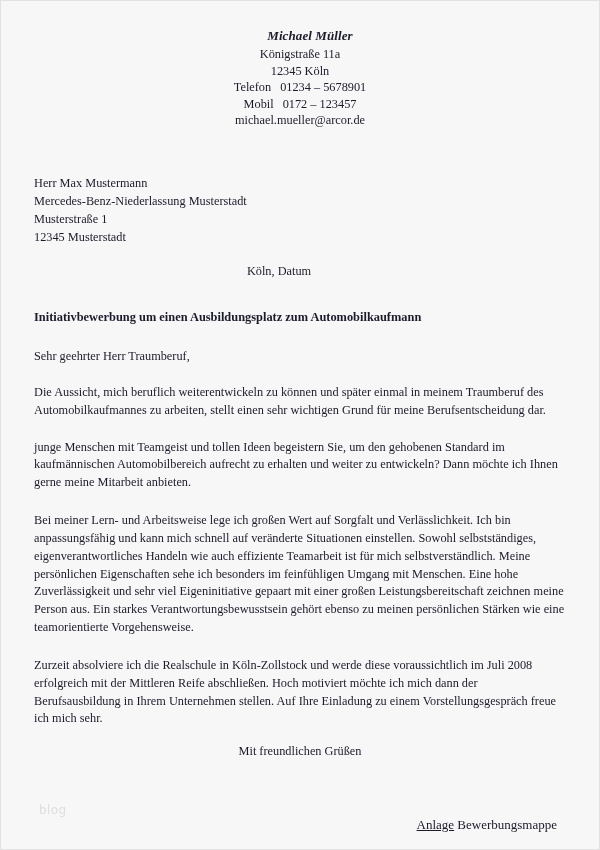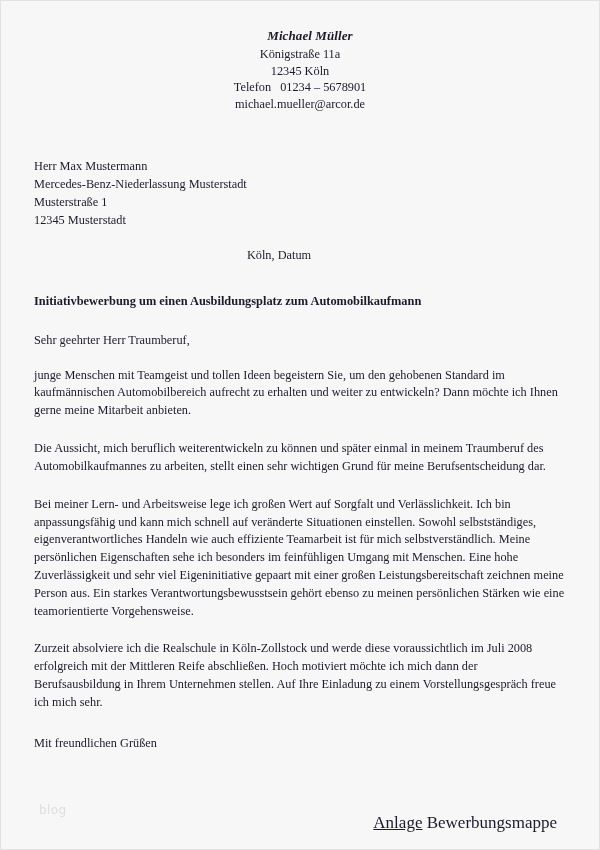--- a/index.html
+++ b/index.html
@@ -79,73 +79,75 @@
   .para {
     margin-top: 19px;
     font-size: 12.3px;
     line-height: 1.45;
     text-align: left;
   }
   .para.tight {
     margin-top: 20px;
   }
   .closing {
-    margin-top: 24px;
+    margin-top: 16px;
     font-size: 12.3px;
+    text-align: center;
   }
 
   
   .watermark {
     position: absolute;
     left: 38px;
     bottom: 32px;
     font-family: "DejaVu Sans", sans-serif;
     font-size: 12px;
     color: #dedede;
     letter-spacing: 0.4px;
   }
   .attachment {
     position: absolute;
     right: 42px;
     bottom: 16px;
-    font-size: 17px;
+    font-size: 13px;
   }
   .attachment .underlined {
     text-decoration: underline;
   }
 </style>
 </head>
 <body>
 
 <div class="page">
 
   <div class="sender">
     <div class="sender-name">Michael Müller</div>
     <div class="sender-line">Königstraße 11a</div>
     <div class="sender-line">12345 Köln</div>
     <div class="sender-line"><span>Telefon</span><span class="gap"></span><span>01234 – 5678901</span></div>
+    <div class="sender-line"><span>Mobil</span><span class="gap"></span><span>0172 – 123457</span></div>
     <div class="sender-line">michael.mueller@arcor.de</div>
   </div>
 
   <div class="recipient">
     <div>Herr Max Mustermann</div>
     <div>Mercedes-Benz-Niederlassung Musterstadt</div>
     <div>Musterstraße 1</div>
     <div>12345 Musterstadt</div>
   </div>
 
   <div class="dateline">Köln, Datum</div>
 
   <div class="subject">Initiativbewerbung um einen Ausbildungsplatz zum Automobilkaufmann</div>
 
   <div class="body-block">
     <div class="salutation">Sehr geehrter Herr Traumberuf,</div>
 
+    <p class="para tight">Die Aussicht, mich beruflich weiterentwickeln zu können und später einmal in meinem Traumberuf des Automobilkaufmannes zu arbeiten, stellt einen sehr wichtigen Grund für meine Berufsentscheidung dar.</p>
     <p class="para">junge Menschen mit Teamgeist und tollen Ideen begeistern Sie, um den gehobenen Standard im kaufmännischen Automobilbereich aufrecht zu erhalten und weiter zu entwickeln? Dann möchte ich Ihnen gerne meine Mitarbeit anbieten.</p>
-    <p class="para tight">Die Aussicht, mich beruflich weiterentwickeln zu können und später einmal in meinem Traumberuf des Automobilkaufmannes zu arbeiten, stellt einen sehr wichtigen Grund für meine Berufsentscheidung dar.</p>
     <p class="para tight">Bei meiner Lern- und Arbeitsweise lege ich großen Wert auf Sorgfalt und Verlässlichkeit. Ich bin anpassungsfähig und kann mich schnell auf veränderte Situationen einstellen. Sowohl selbstständiges, eigenverantwortliches Handeln wie auch effiziente Teamarbeit ist für mich selbstverständlich. Meine persönlichen Eigenschaften sehe ich besonders im feinfühligen Umgang mit Menschen. Eine hohe Zuverlässigkeit und sehr viel Eigeninitiative gepaart mit einer großen Leistungsbereitschaft zeichnen meine Person aus. Ein starkes Verantwortungsbewusstsein gehört ebenso zu meinen persönlichen Stärken wie eine teamorientierte Vorgehensweise.</p>
     <p class="para tight">Zurzeit absolviere ich die Realschule in Köln-Zollstock und werde diese voraussichtlich im Juli 2008 erfolgreich mit der Mittleren Reife abschließen. Hoch motiviert möchte ich mich dann der Berufsausbildung in Ihrem Unternehmen stellen. Auf Ihre Einladung zu einem Vorstellungsgespräch freue ich mich sehr.</p>
 
     <div class="closing">Mit freundlichen Grüßen</div>
 
   </div>
 
   <div class="watermark">blog</div>
 
   <div class="attachment"><span class="underlined">Anlage</span><span> Bewerbungsmappe</span></div>

